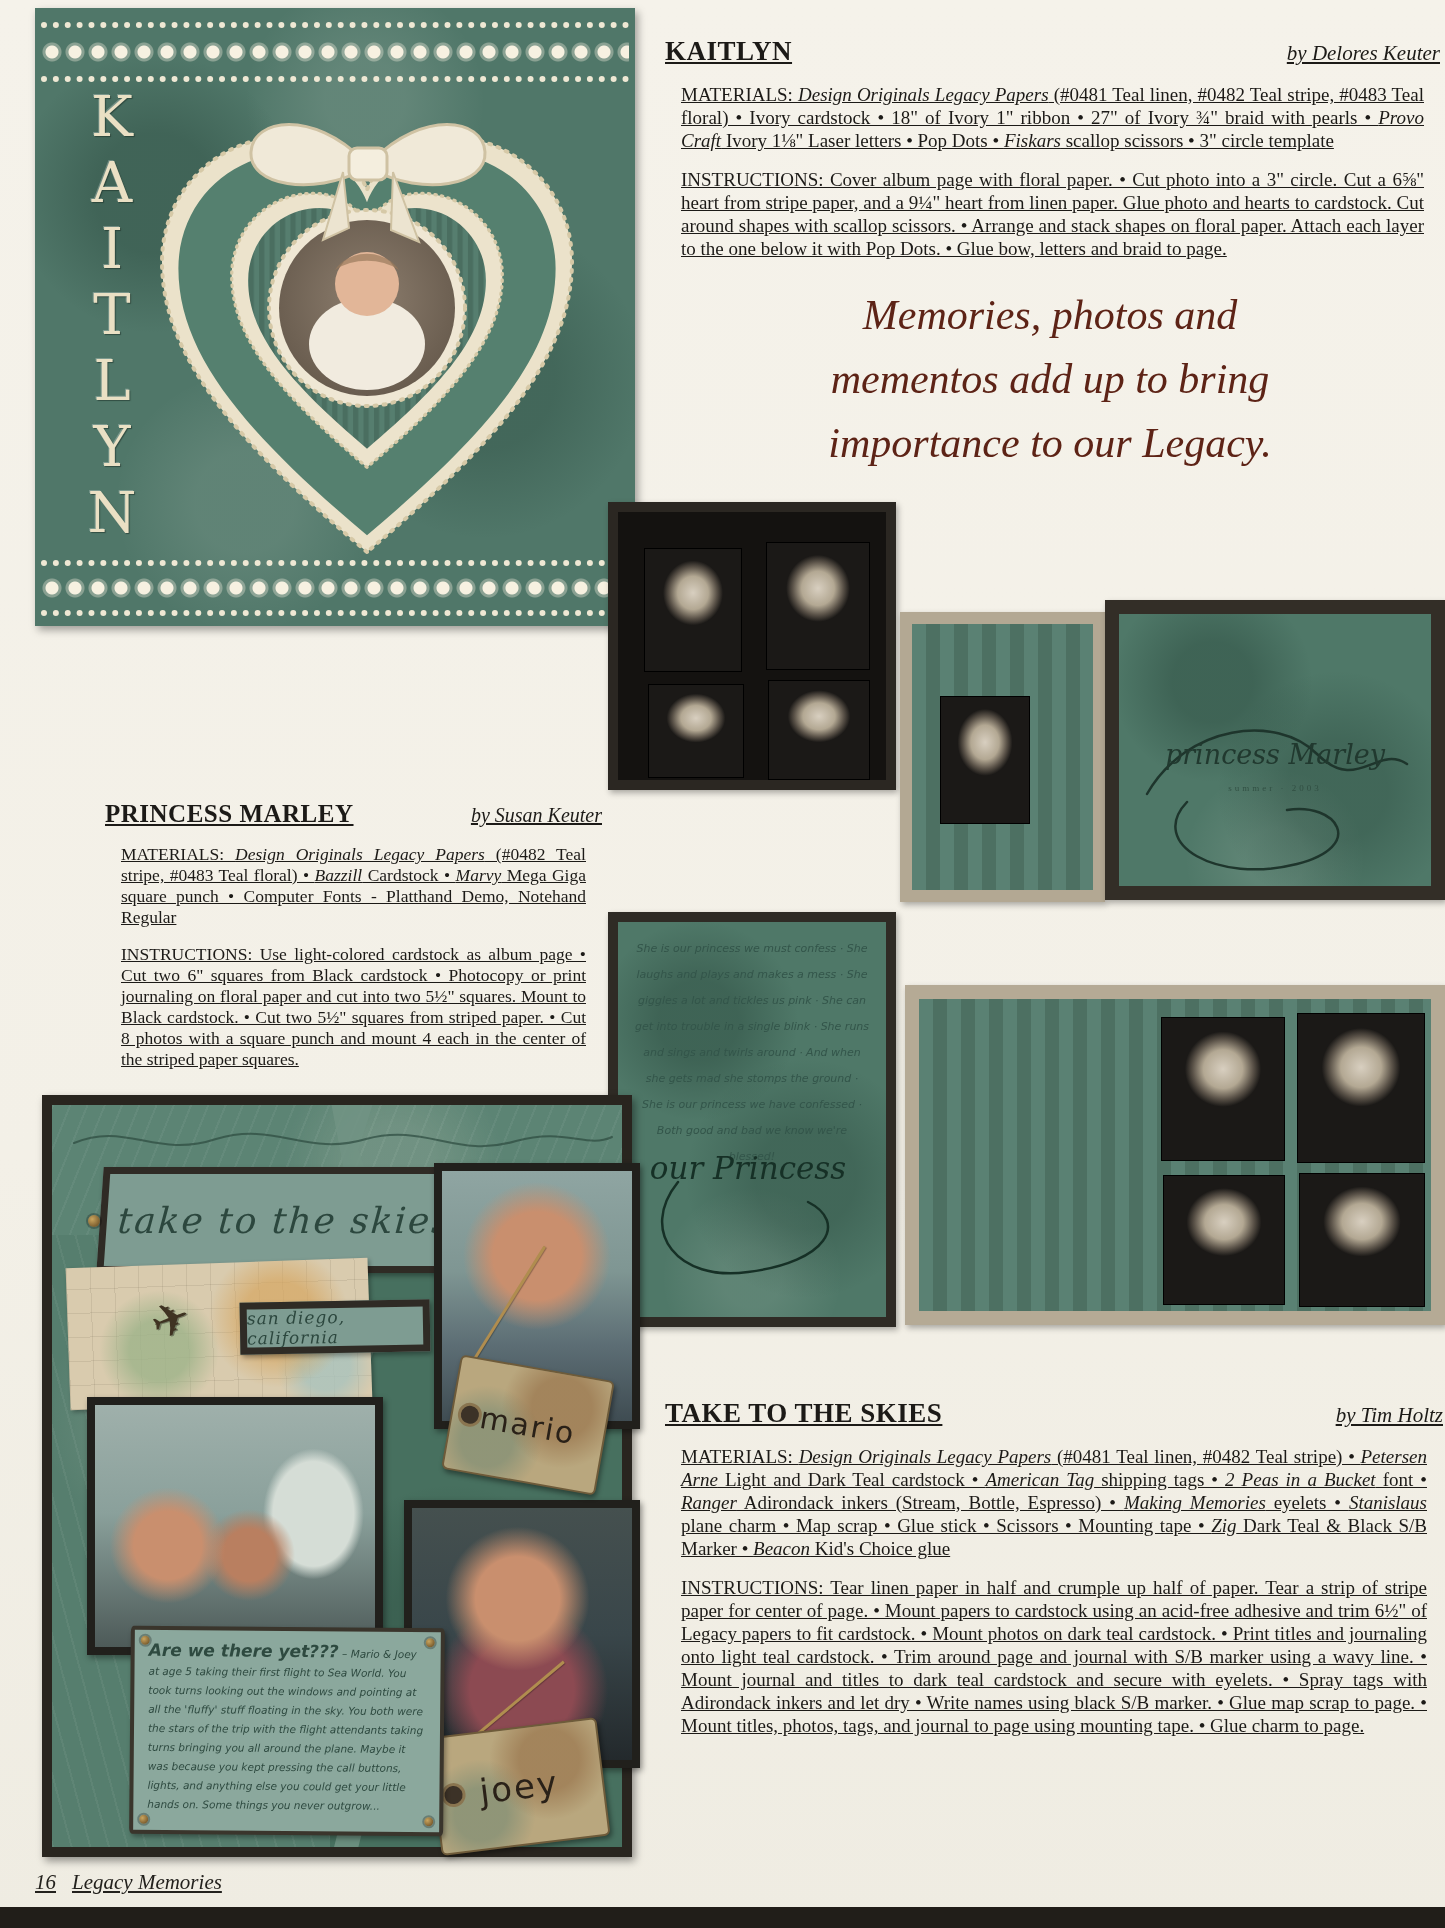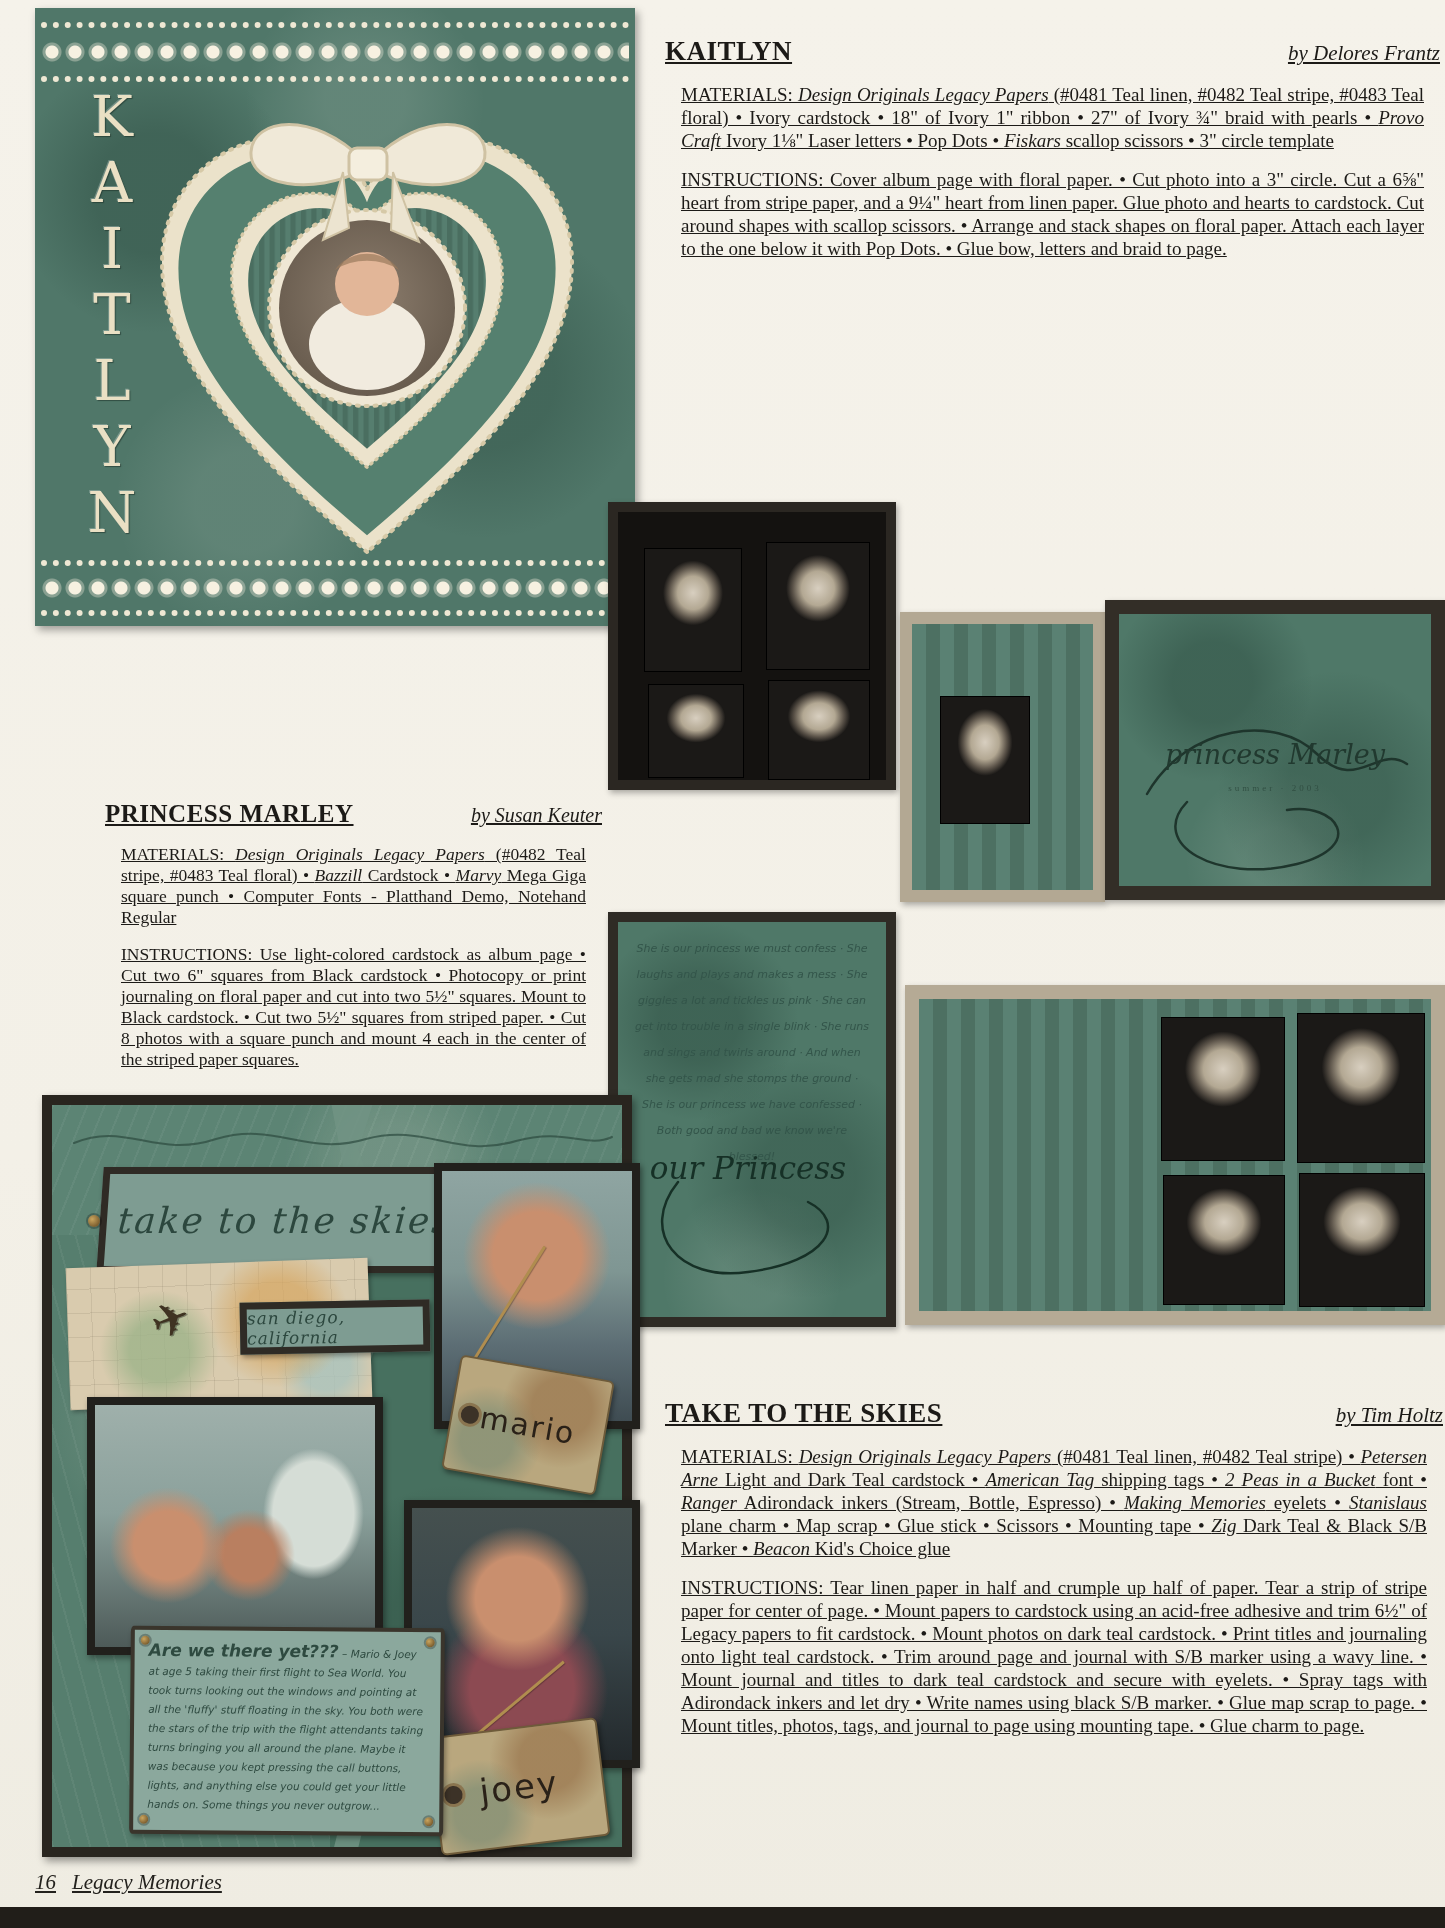--- a/index.html
+++ b/index.html
@@ -215,28 +215,33 @@
       <path d="M150,60 C200,10 260,18 262,52 C264,86 200,96 150,70 Z" fill="#f0e9d8" stroke="#cfc2a3" stroke-width="3"></path>
       <path d="M120,72 L100,140 L126,128 Z" fill="#ece4d0" stroke="#cfc2a3" stroke-width="2"></path>
       <path d="M170,72 L196,142 L168,130 Z" fill="#ece4d0" stroke="#cfc2a3" stroke-width="2"></path>
       <rect x="126" y="48" width="38" height="32" rx="8" fill="#f4eede" stroke="#cfc2a3" stroke-width="3"></rect>
     </svg>
   </div>
 
   <div class="article" style="left:665px;top:36px;width:775px;">
     <div class="art-head">
       <span class="art-title">KAITLYN</span>
-      <span class="art-byline">by Delores Frantz</span>
+      <span class="art-byline">by Delores Keuter</span>
     </div>
     <div class="art-body">
       <p><span>MATERIALS:  </span><span class="it">Design Originals Legacy Papers</span><span> (#0481 Teal linen, #0482 Teal stripe, #0483 Teal floral) • Ivory cardstock • 18" of Ivory 1" ribbon • 27" of Ivory ¾" braid with pearls • </span><span class="it">Provo Craft</span><span> Ivory 1⅛" Laser letters • Pop Dots • </span><span class="it">Fiskars</span><span> scallop scissors • 3" circle template</span></p>
       <p><span>INSTRUCTIONS:  Cover album page with floral paper. • Cut photo into a 3" circle. Cut a 6⅝" heart from stripe paper, and a 9¼" heart from linen paper. Glue photo and hearts to cardstock. Cut around shapes with scallop scissors. • Arrange and stack shapes on floral paper. Attach each layer to the one below it with Pop Dots. • Glue bow, letters and braid to page.</span></p>
     </div>
   </div>
 
+  <div class="quote">
+    <div>Memories, photos and</div>
+    <div>mementos add up to bring</div>
+    <div>importance to our Legacy.</div>
+  </div>
 
   <div class="pm-collage">
 
     <div class="pm-block pm-a">
       <div class="pm-a-in">
         <div class="bw-photo" style="left:26px;top:36px;width:96px;height:122px;"></div>
         <div class="bw-photo" style="left:148px;top:30px;width:102px;height:126px;"></div>
         <div class="bw-photo" style="left:30px;top:172px;width:94px;height:92px;"></div>
         <div class="bw-photo" style="left:150px;top:168px;width:100px;height:98px;"></div>
       </div>

